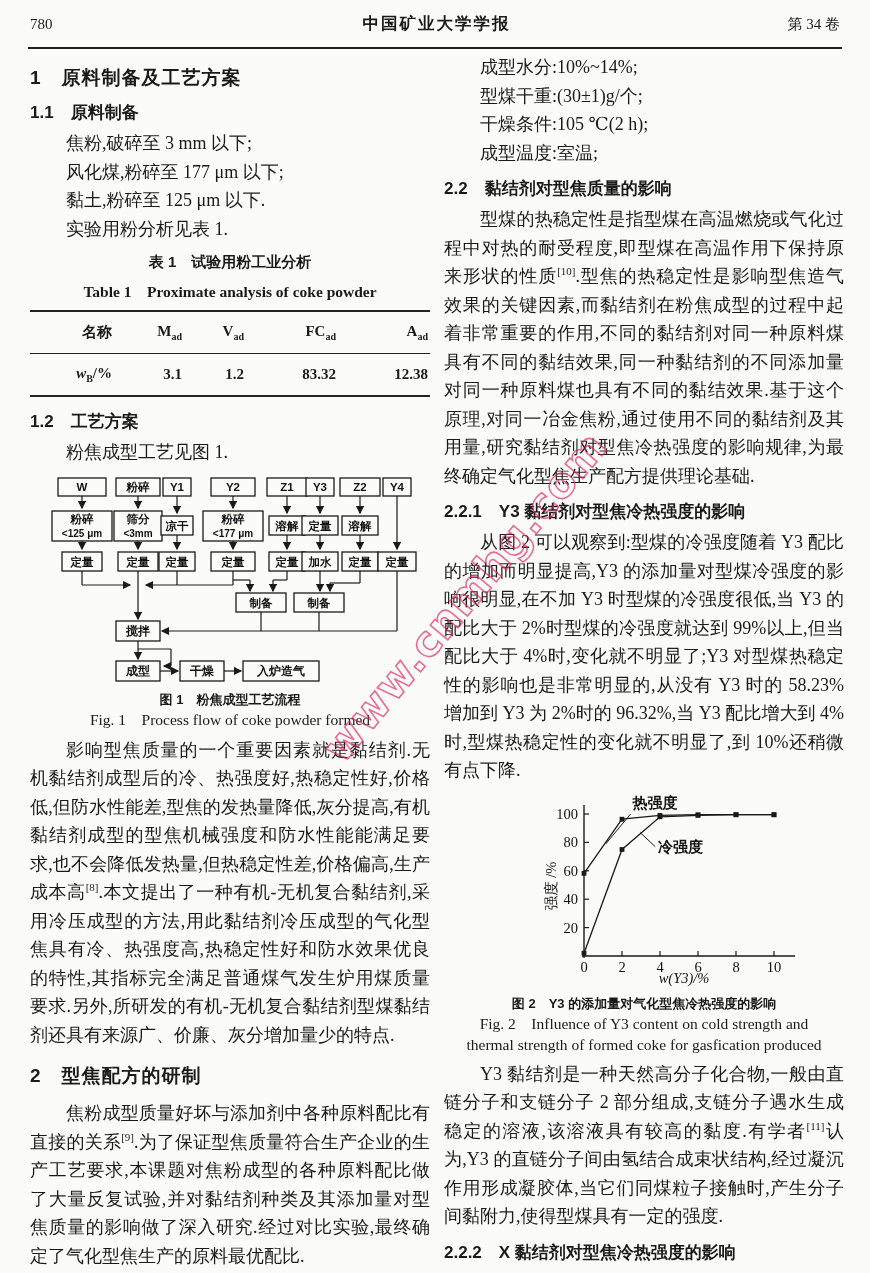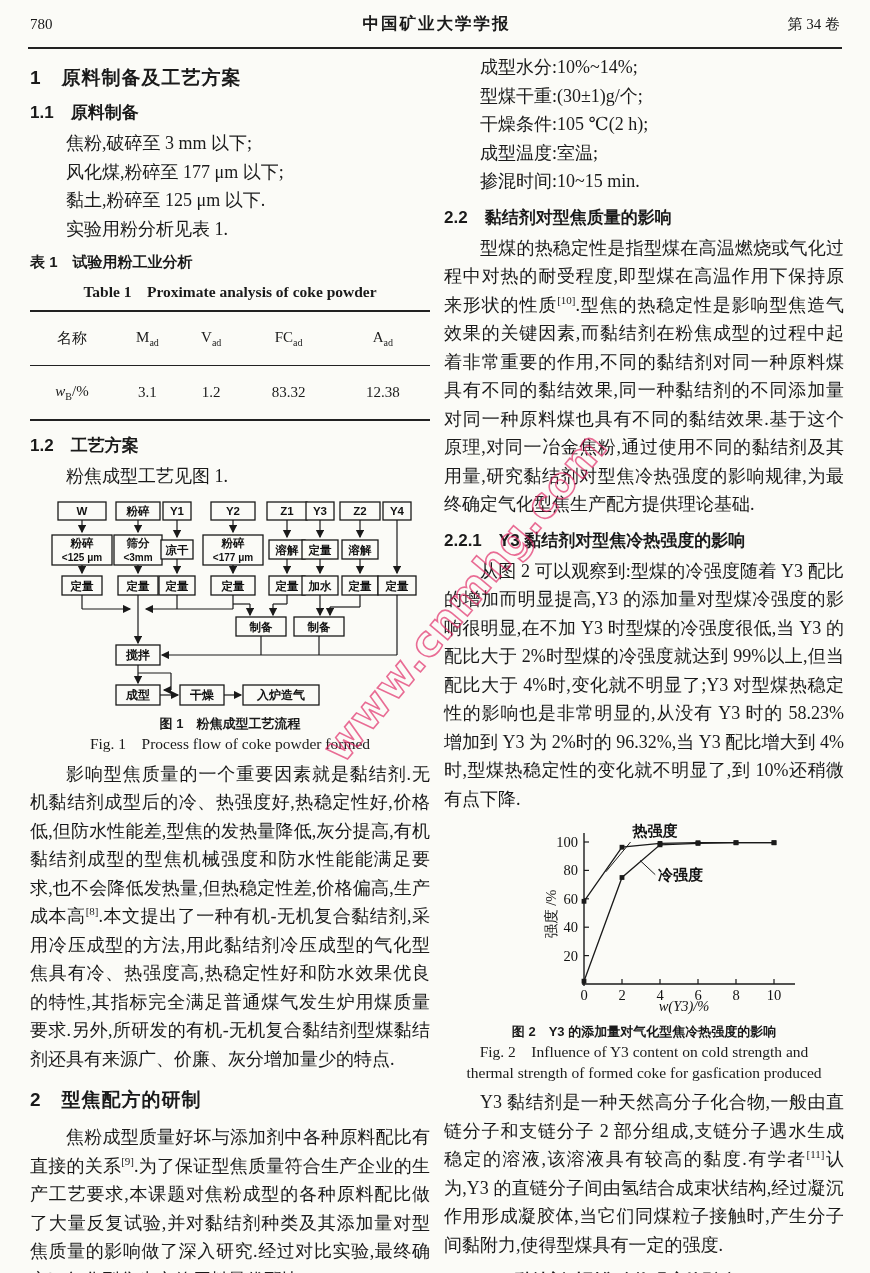--- a/index.html
+++ b/index.html
@@ -17,25 +17,25 @@
   .col{width:400px;}
   h1.sec{font-family:"Liberation Sans","DejaVu Sans",sans-serif;font-size:19px;
          font-weight:bold;margin:14px 0 10px 0;letter-spacing:1px;}
   h2.sub{font-family:"Liberation Sans","DejaVu Sans",sans-serif;font-size:17px;
          font-weight:bold;margin:10px 0 5px 0;}
   p.body{font-size:18px;line-height:28.5px;text-align:justify;margin:2px 0 0 0;text-indent:2em;}
   .linelist div{font-size:18px;line-height:28.5px;padding-left:2em;}
   sup{font-size:11px;vertical-align:super;line-height:0;}
   
   .tblcap-zh{font-family:"Liberation Sans","DejaVu Sans",sans-serif;font-weight:bold;
-             font-size:15px;margin-top:10px;}
+             font-size:15px;text-align:center;margin-top:10px;}
   .tblcap-en{font-weight:bold;font-size:15.5px;text-align:center;margin-top:10px;}
   table.t1{width:100%;border-collapse:collapse;margin-top:7px;font-size:15px;
            border-top:2px solid #222;border-bottom:2px solid #222;}
-  table.t1 th,table.t1 td{font-weight:normal;text-align:center;padding:17px 2px;}
+  table.t1 th,table.t1 td{font-weight:bold;text-align:right;padding:11px 2px;}
   table.t1 tr.hd th{border-bottom:1.2px solid #222;}
   table.t1 sub{font-size:10px;}
   
   .figwrap{margin-top:6px;}
   .figcap-zh{font-family:"Liberation Sans","DejaVu Sans",sans-serif;font-weight:bold;
              font-size:13px;text-align:center;margin-top:2px;}
   .figcap-en{font-size:15.5px;text-align:center;margin-top:1px;line-height:20px;}
   #fig1 rect{fill:#fbfbf7;stroke:#1a1a1a;stroke-width:1.3;}
   #fig1 line{stroke:#1a1a1a;stroke-width:1.2;}
   #fig1 text{font-family:"Liberation Sans","DejaVu Sans",sans-serif;font-size:11.5px;
@@ -232,21 +232,20 @@
       <h1 class="sec">2　型焦配方的研制</h1>
       <p class="body">焦粉成型质量好坏与添加剂中各种原料配比有直接的关系<sup>[9]</sup>.为了保证型焦质量符合生产企业的生产工艺要求,本课题对焦粉成型的各种原料配比做了大量反复试验,并对黏结剂种类及其添加量对型焦质量的影响做了深入研究.经过对比实验,最终确定了气化型焦生产的原料最优配比.</p>
     </div>
 
     <div class="col">
       <div class="linelist" style="padding-top:2px">
         <div>成型水分:10%~14%;</div>
         <div>型煤干重:(30±1)g/个;</div>
         <div>干燥条件:105 ℃(2 h);</div>
         <div>成型温度:室温;</div>
-        <div>掺混时间:10~15 min.</div>
       </div>
       <h2 class="sub">2.2　黏结剂对型焦质量的影响</h2>
       <p class="body">型煤的热稳定性是指型煤在高温燃烧或气化过程中对热的耐受程度,即型煤在高温作用下保持原来形状的性质<sup>[10]</sup>.型焦的热稳定性是影响型焦造气效果的关键因素,而黏结剂在粉焦成型的过程中起着非常重要的作用,不同的黏结剂对同一种原料煤具有不同的黏结效果,同一种黏结剂的不同添加量对同一种原料煤也具有不同的黏结效果.基于这个原理,对同一冶金焦粉,通过使用不同的黏结剂及其用量,研究黏结剂对型焦冷热强度的影响规律,为最终确定气化型焦生产配方提供理论基础.</p>
       <h2 class="sub">2.2.1　Y3 黏结剂对型焦冷热强度的影响</h2>
       <p class="body">从图 2 可以观察到:型煤的冷强度随着 Y3 配比的增加而明显提高,Y3 的添加量对型煤冷强度的影响很明显,在不加 Y3 时型煤的冷强度很低,当 Y3 的配比大于 2%时型煤的冷强度就达到 99%以上,但当配比大于 4%时,变化就不明显了;Y3 对型煤热稳定性的影响也是非常明显的,从没有 Y3 时的 58.23%增加到 Y3 为 2%时的 96.32%,当 Y3 配比增大到 4%时,型煤热稳定性的变化就不明显了,到 10%还稍微有点下降.</p>
 
       <div class="figwrap">
         <svg id="fig2" width="400" height="198" viewBox="0 0 400 198">
           <g id="fig2-plot">
               <line x1="138" y1="165" x2="351" y2="165" stroke="#1a1a1a" stroke-width="1.4"></line>

